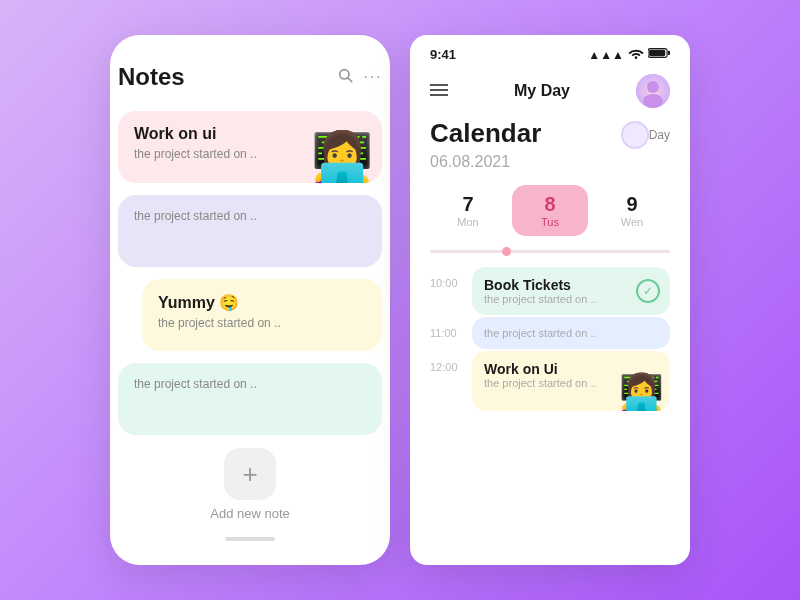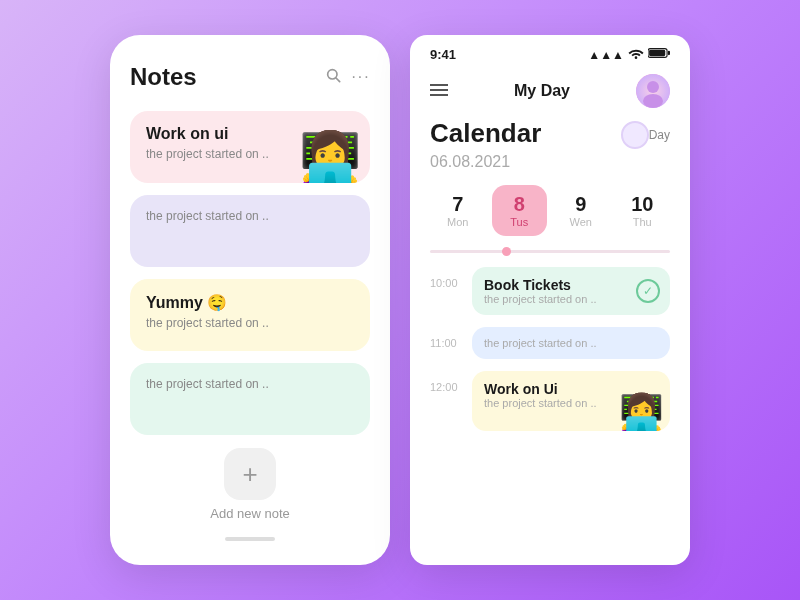--- a/index.html
+++ b/index.html
@@ -14,21 +14,21 @@
       font-family: -apple-system, BlinkMacSystemFont, 'Segoe UI', sans-serif;
       overflow: hidden;
     }
 
     
     .notes-panel {
       width: 280px;
       height: 530px;
       background: #fff;
       border-radius: 30px;
-      padding: 28px 20px 24px;
+      padding: 28px 8px 24px;
       display: flex;
       flex-direction: column;
       gap: 12px;
       box-shadow: 0 10px 40px rgba(0,0,0,0.12);
     }
     .notes-header {
       display: flex;
       align-items: center;
       justify-content: space-between;
       margin-bottom: 8px;
@@ -45,21 +45,21 @@
     }
     .note-card {
       border-radius: 18px;
       padding: 14px 16px;
       position: relative;
       overflow: hidden;
       min-height: 72px;
     }
     .note-card.pink { background: #fde8ec; }
     .note-card.purple { background: #e8e4f8; }
-    .note-card.yellow { background: #fef9dc; }
+    .note-card.yellow { background: #fef9dc; margin-left: 24px; }
     .note-card.green { background: #e4f7ee; }
     .note-card-title {
       font-size: 16px;
       font-weight: 700;
       color: #1a1a1a;
       margin-bottom: 4px;
     }
     .note-card-sub {
       font-size: 12px;
       color: #888;
@@ -236,21 +236,21 @@
       left: 30%;
       top: -3px;
       width: 9px;
       height: 9px;
       background: #f8a0b8;
       border-radius: 50%;
     }
     .time-events {
       display: flex;
       flex-direction: column;
-      gap: 12px;
+      gap: 2px;
       overflow: hidden;
     }
     .time-row {
       display: flex;
       align-items: flex-start;
       gap: 8px;
     }
     .time-label {
       font-size: 11px;
       color: #bbb;
@@ -403,24 +403,20 @@
         <span class="day-name">Mon</span>
       </div>
       <div class="day-cell active">
         <span class="day-num">8</span>
         <span class="day-name">Tus</span>
       </div>
       <div class="day-cell">
         <span class="day-num">9</span>
         <span class="day-name">Wen</span>
       </div>
-      <div class="day-cell">
-        <span class="day-num">10</span>
-        <span class="day-name">Thu</span>
-      </div>
     </div>
 
     <div class="progress-dot"></div>
 
     <div class="time-events">
 
       <div class="time-row">
         <span class="time-label">10:00</span>
         <div class="event-card green-bg">
           <div class="event-title">Book Tickets</div>

